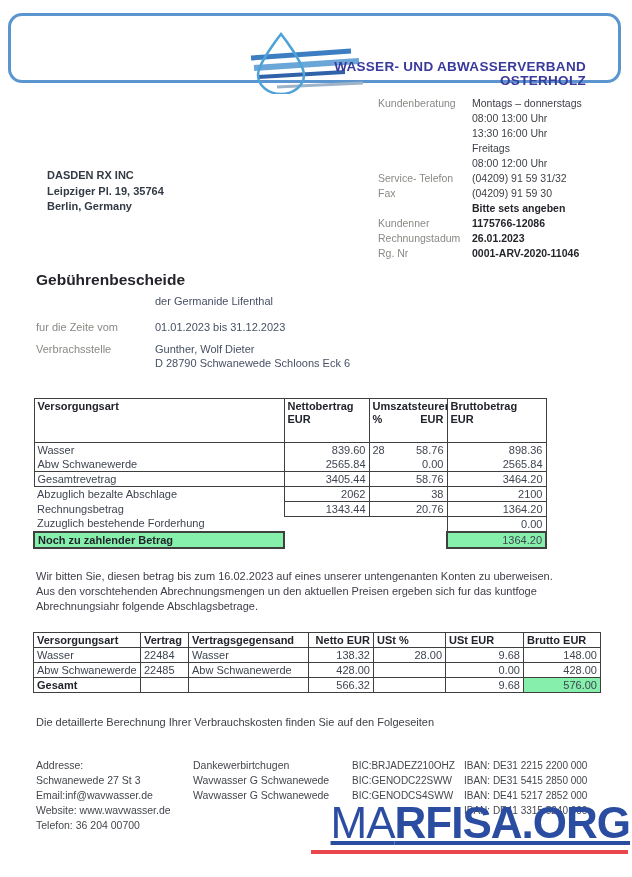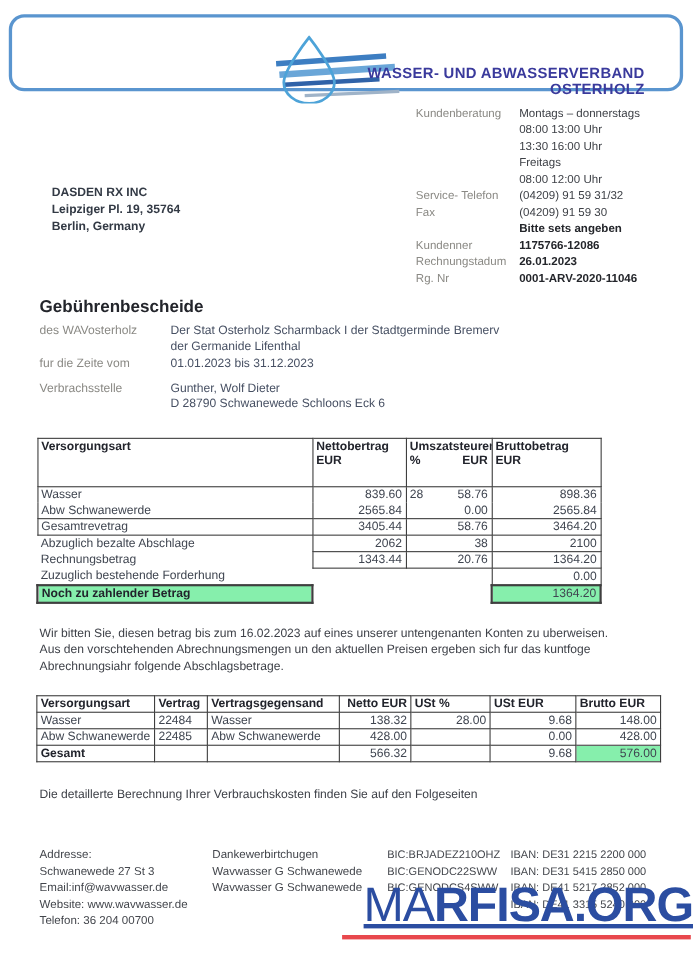--- a/index.html
+++ b/index.html
@@ -44,21 +44,21 @@
   .bt{border-top:1px solid #3f3f3f;}  .bb{border-bottom:1px solid #3f3f3f;}
   .box2{border:2px solid #3f3f3f;}
   .gray{background:#86efac;}
   .t2 td{border:1px solid #3f3f3f;}
 
   
   .para{left:36px;top:569px;width:565px;font-size:11px;line-height:15px;color:#3e4148;}
   .note{left:36px;top:716px;font-size:11px;color:#3e4148;}
 
   
-  .fcol{font-size:10.5px;line-height:15px;color:#43464c;margin-top:12px;}
+  .fcol{font-size:10.5px;line-height:15px;color:#43464c;}
   .f1{left:36px;top:758px;} .f2{left:193px;top:758px;}
   .f3{left:352px;top:758px;font-size:10px;} .f4{left:464px;top:758px;font-size:10px;}
 
   
   .wm{left:300px;top:800px;width:330px;text-align:right;font-size:44px;line-height:46px;
       color:#2b4da1;letter-spacing:-1px;white-space:nowrap;text-decoration:underline;}
   .wm .light{font-weight:normal;}
   .wm .heavy{font-weight:bold;}
   .wm-line{left:311px;top:850px;width:317px;height:4px;background:#e8484d;}
 </style>
@@ -108,28 +108,24 @@
 
   <div class="abs recipient">
     <div>DASDEN RX INC</div>
     <div>Leipziger Pl. 19, 35764</div>
     <div>Berlin, Germany</div>
   </div>
 
   <div class="abs notice-title">Gebührenbescheide</div>
   <div class="abs notice">
     <div class="nrow">
-      <span class="lab">des WAVosterholz</span>
-      <span class="val">Der Stat Osterholz Scharmback I der Stadtgerminde Bremerv</span>
-    </div>
-    <div class="nrow">
       <span class="lab"></span>
       <span class="val">der Germanide Lifenthal</span>
     </div>
-    <div class="nrow" style="margin-top:2px;">
+    <div class="nrow" style="margin-top:12px;">
       <span class="lab">fur die Zeite vom</span>
       <span class="val">01.01.2023 bis 31.12.2023</span>
     </div>
     <div class="nrow gap">
       <span class="lab">Verbrachsstelle</span>
       <span class="val">Gunther, Wolf Dieter</span>
     </div>
     <div class="nrow">
       <span class="lab"></span>
       <span class="val">D 28790 Schwanewede Schloons Eck 6</span>

